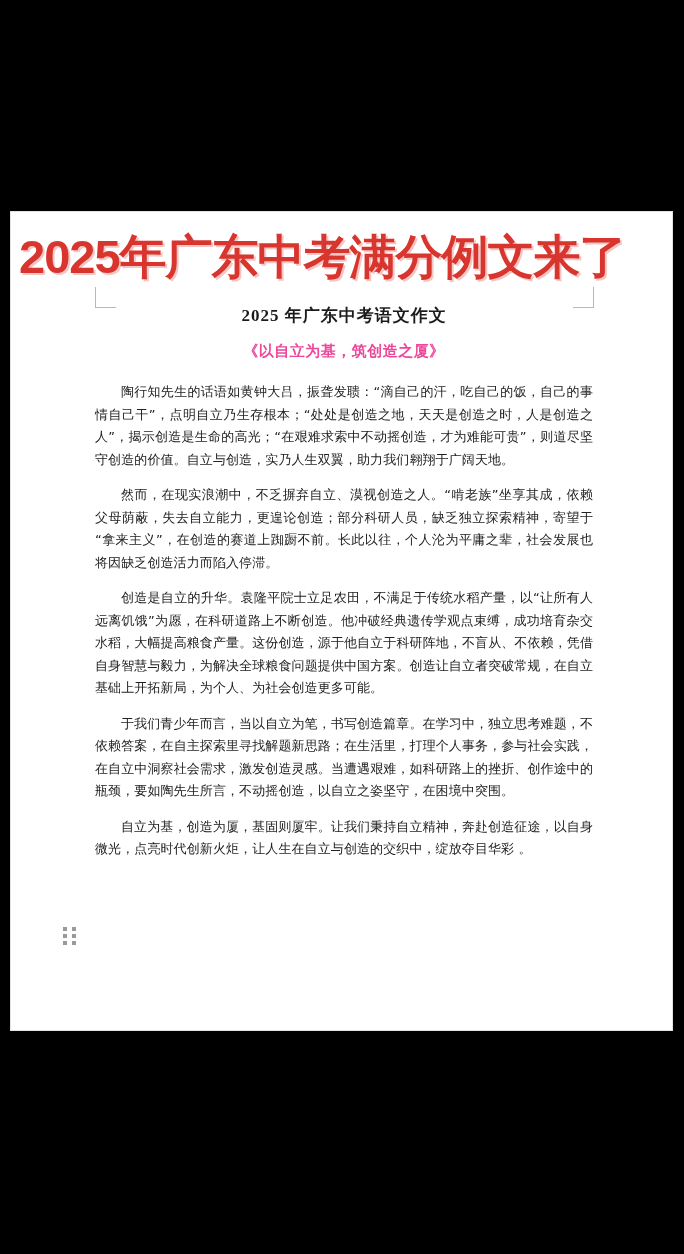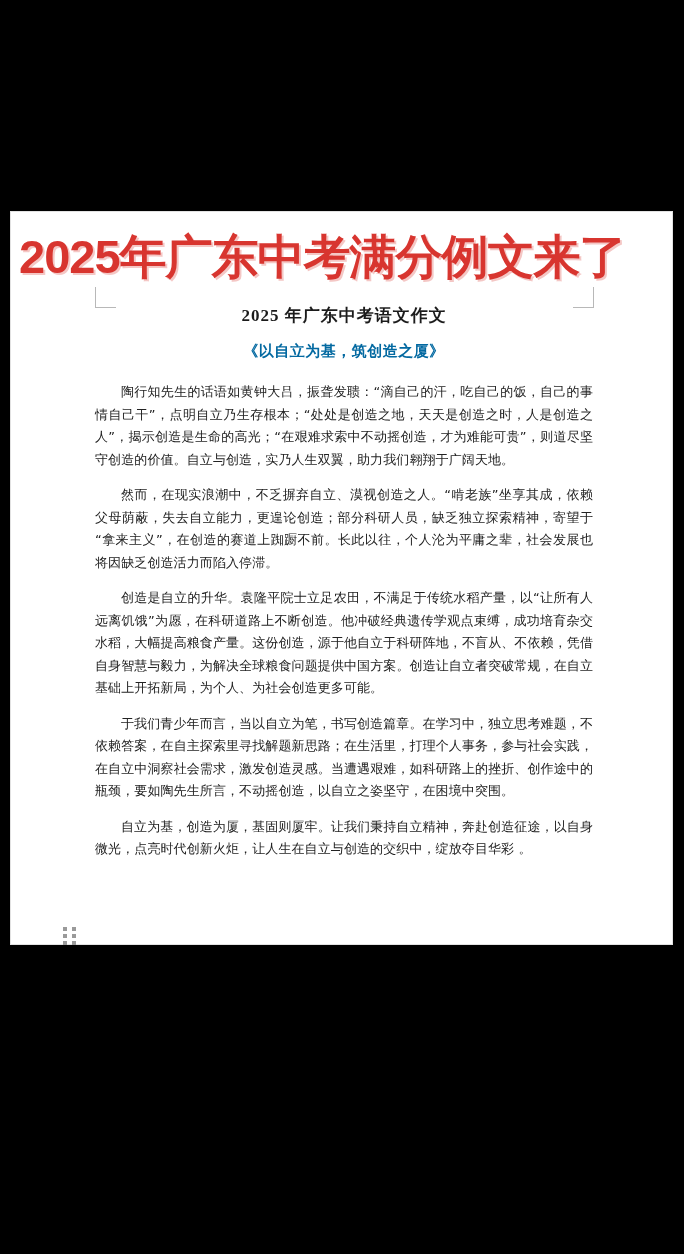--- a/index.html
+++ b/index.html
@@ -21,21 +21,21 @@
     inset: 0;
     background: #000000;
   }
 
   
   .page {
     position: absolute;
     left: 11px;
     top: 212px;
     width: 661px;
-    height: 732px;
+    height: 818px;
     background: #ffffff;
     box-shadow: 0 0 0 1px #e2e2e2;
     overflow: hidden;
   }
 
   
   .banner {
     position: absolute;
     left: 8px;
     top: 16px;
@@ -87,21 +87,21 @@
     color: #1b1b1b;
     letter-spacing: 1px;
     margin-bottom: 15px;
   }
 
   .doc-subtitle {
     text-align: center;
     font-family: "Liberation Serif", "DejaVu Serif", serif;
     font-weight: 700;
     font-size: 15px;
-    color: #0369a1;
+    color: #ec4899;
     letter-spacing: 0.5px;
     margin-bottom: 20px;
   }
 
   .para {
     font-family: "DejaVu Sans", "Liberation Sans", sans-serif;
     font-size: 13px;
     line-height: 22.5px;
     color: #222222;
     text-align: justify;

